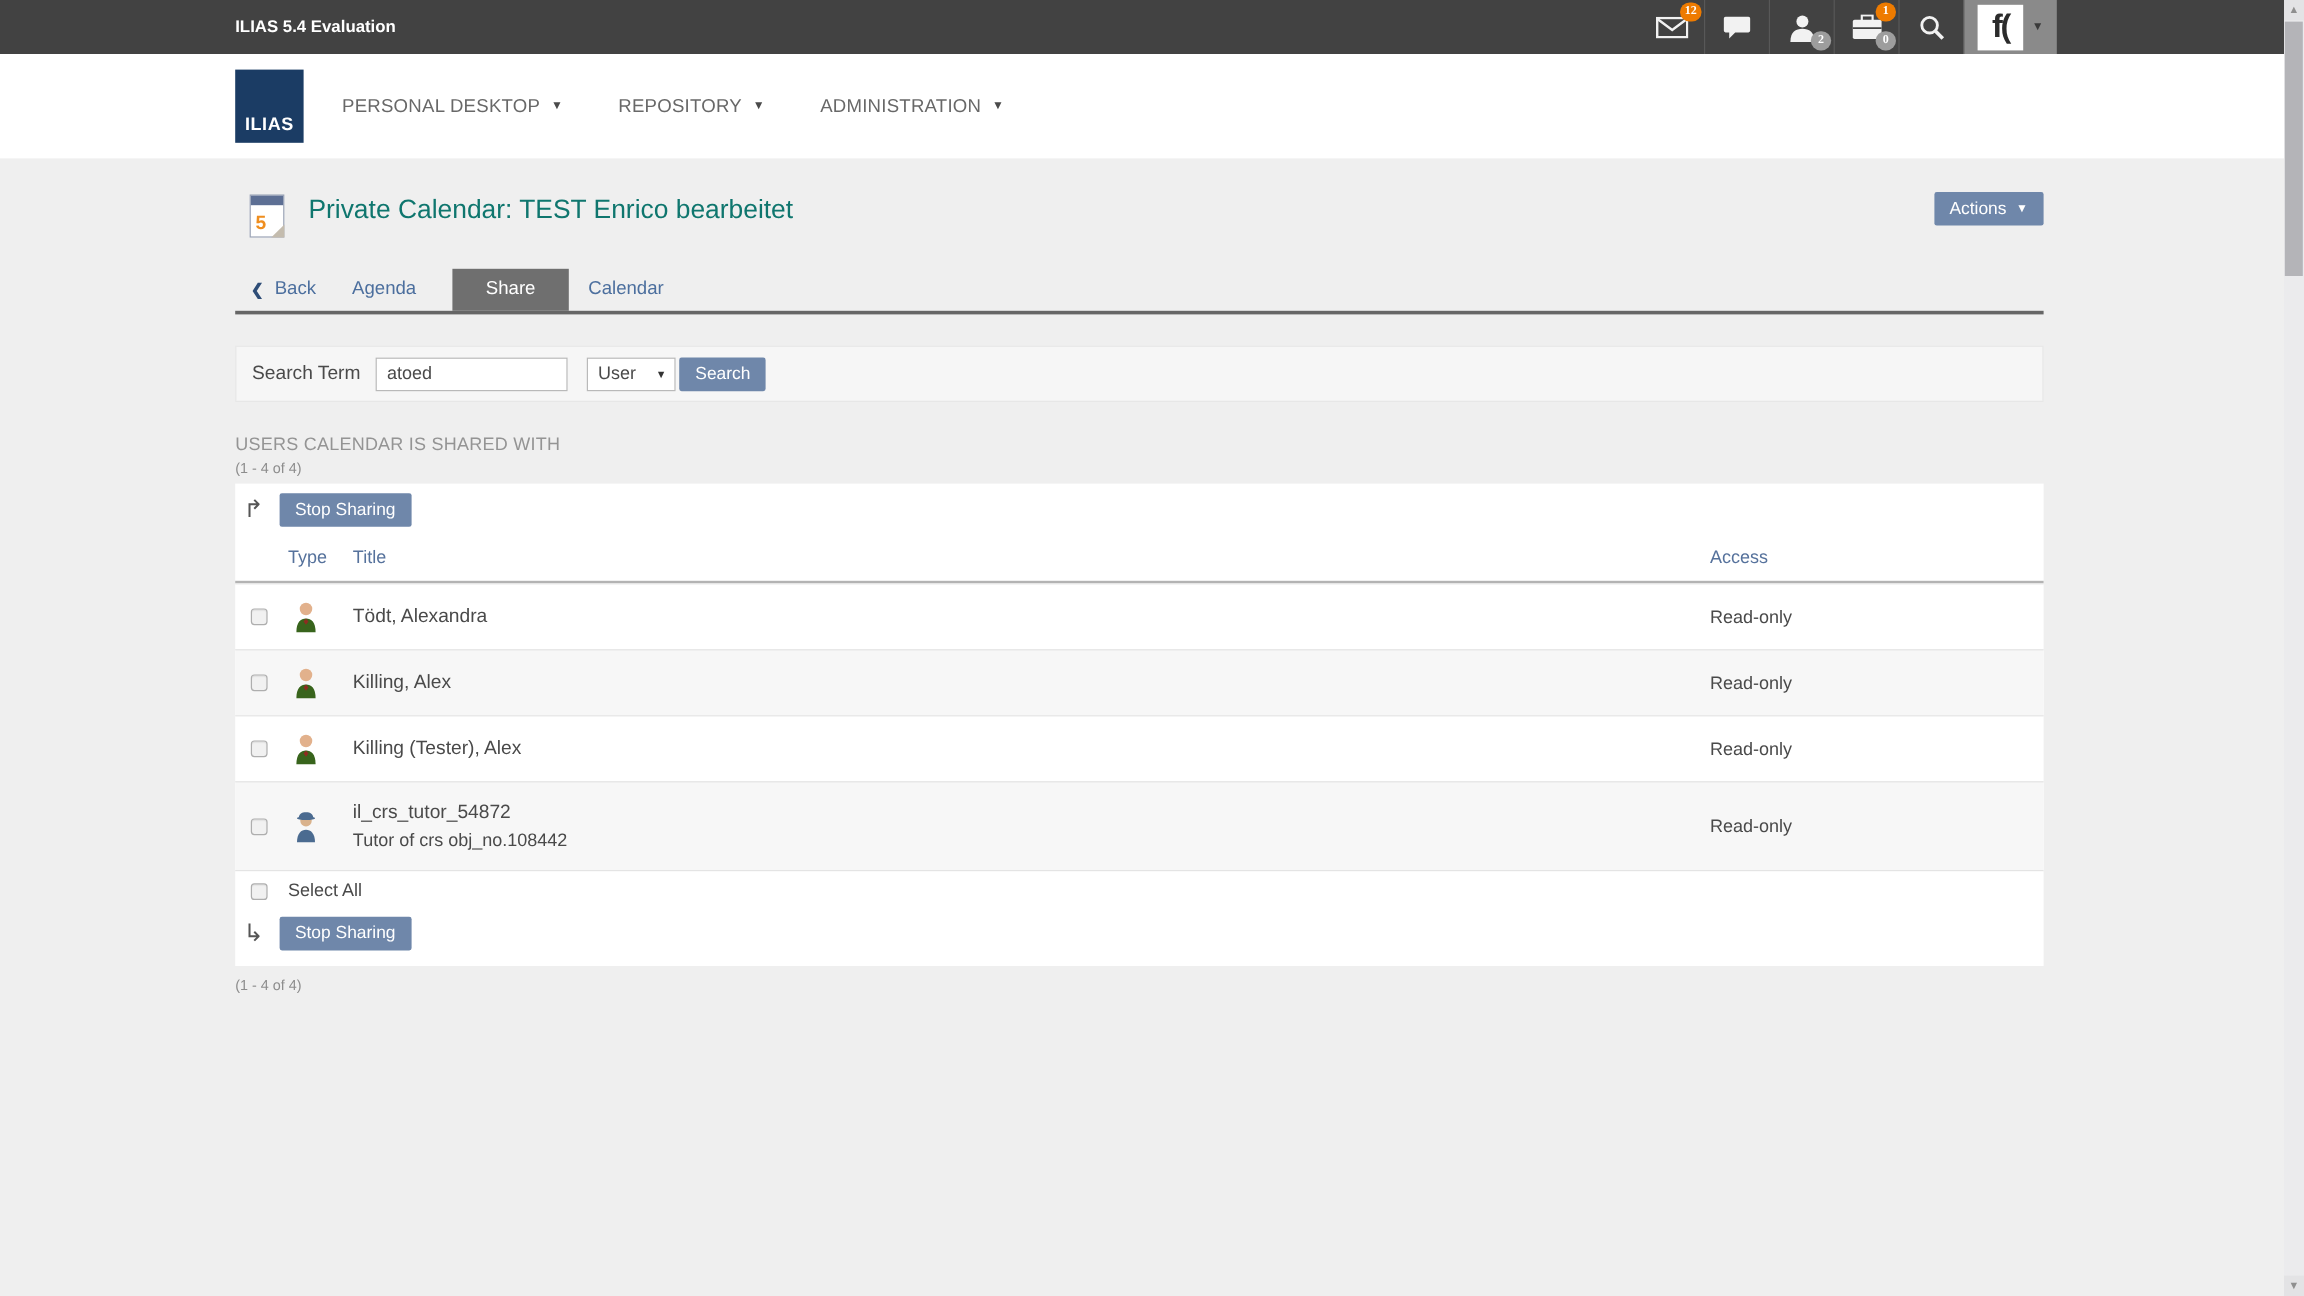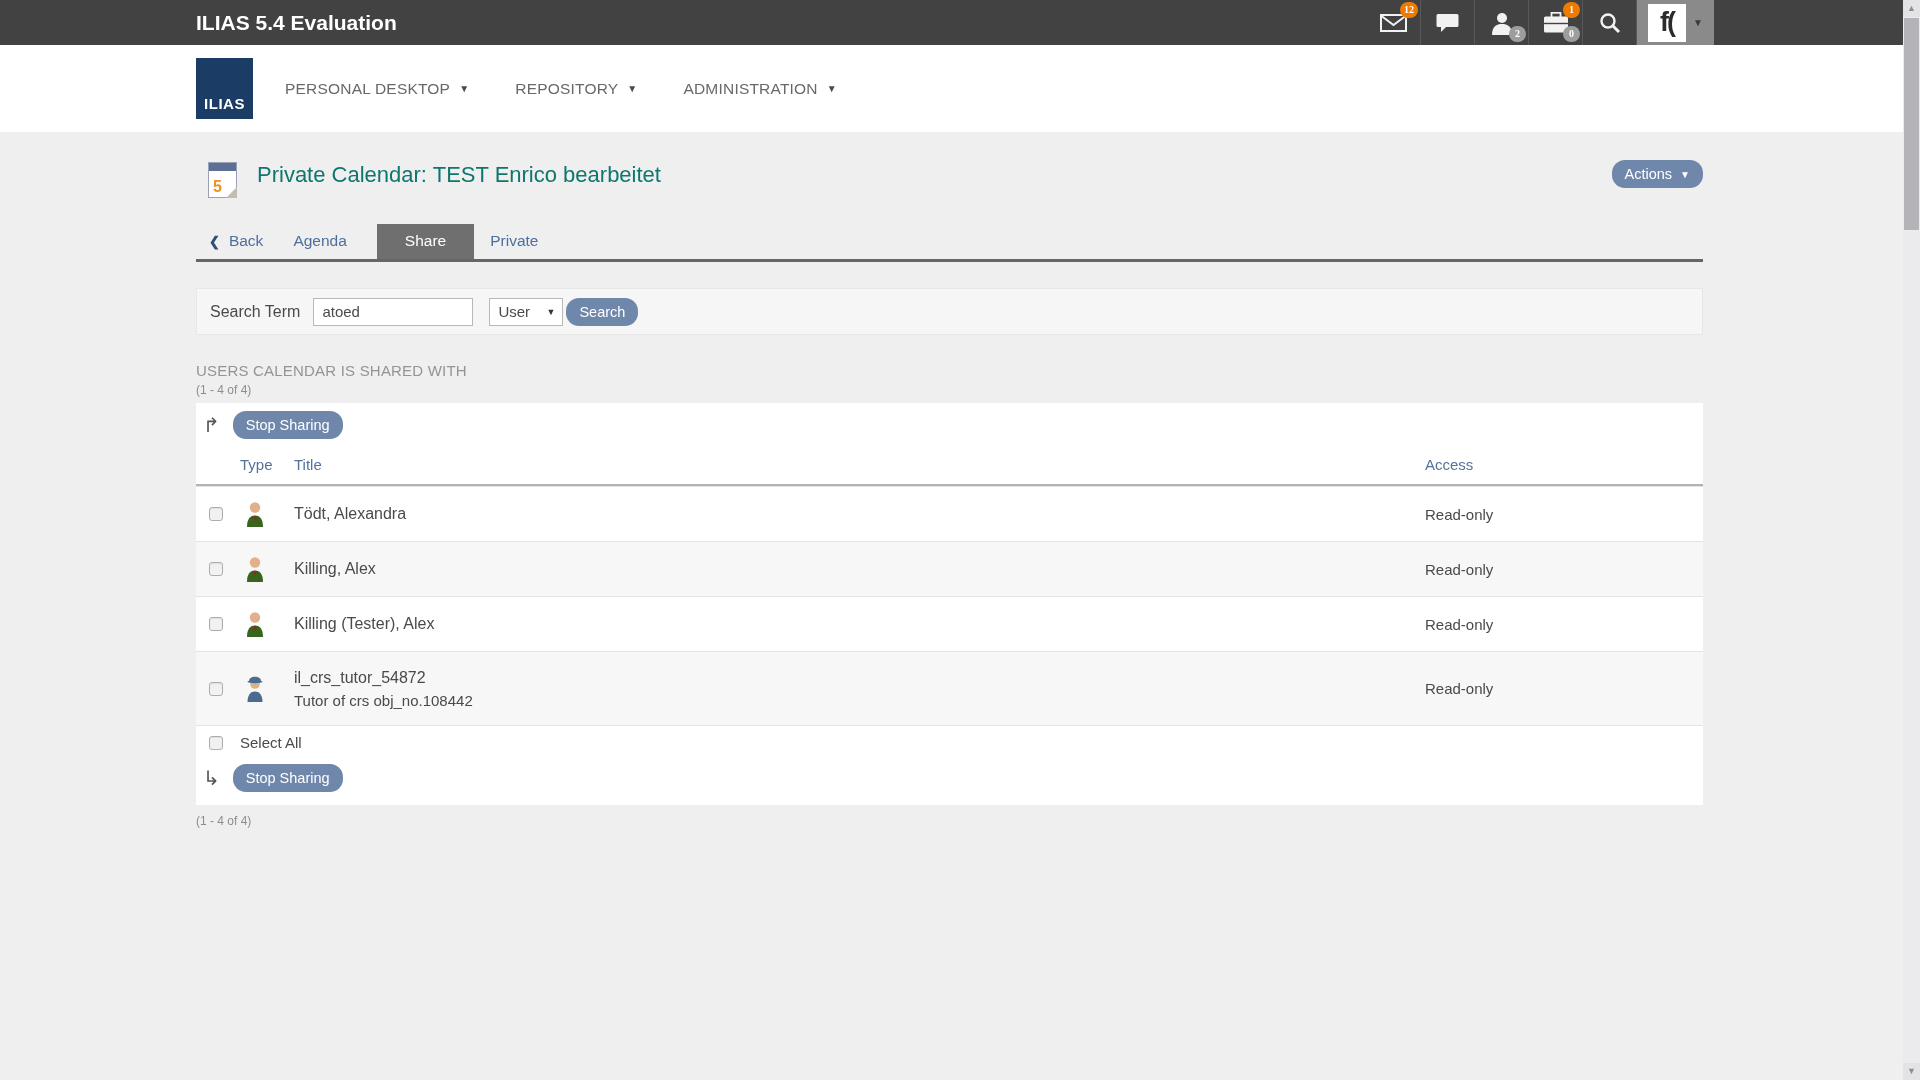--- a/index.html
+++ b/index.html
@@ -2,21 +2,21 @@
 <html><head>
 <meta charset="utf-8">
 <style>
   * { margin:0; padding:0; box-sizing:border-box; }
   html,body { width:1920px; height:1080px; overflow:hidden; background:#efefef;
               font-family:"Liberation Sans", sans-serif; }
 
   
   .topbar { height:45px; background:#424242; position:relative; }
   .topbar-title { position:absolute; left:196px; top:0; line-height:45px;
-                  color:#fff; font-weight:bold; font-size:21px; }
+                  color:#fff; font-weight:bold; font-size:14px; }
   .topbar-icons { position:absolute; right:206px; top:0; height:45px; display:flex; }
   .icon-cell { width:54px; height:45px; position:relative; display:flex;
                align-items:center; justify-content:center; border-left:1px solid #585858; cursor:pointer;font-family:Liberation Serif, serif; }
   .icon-cell:first-child { border-left:none; }
   .badge { position:absolute; min-width:17px; height:16px; border-radius:9px; color:#fff;
            font-size:10px; font-weight:bold; line-height:16px; text-align:center; padding:0 4px; }
   .badge.orange { background:#ee7b00; }
   .badge.gray { background:#9d9d9d; }
   .b-tr { top:2px; right:2px; }
   .b-br { bottom:3px; right:2px; }
@@ -44,21 +44,21 @@
   .title-row { position:relative; height:44px; }
   .cal-icon { position:absolute; left:12px; top:2px; width:29px; height:36px; background:#fff;
               border:1px solid #99a2b4; }
   .cal-head { height:8px; background:#5d6f94; }
   .cal-day { position:absolute; left:4px; bottom:1px; color:#ef8e1f; font-weight:bold; font-size:16px; }
   .cal-fold { position:absolute; right:-1px; bottom:-1px; width:0; height:0;
               border-style:solid; border-width:0 0 11px 11px;
               border-color:transparent transparent #c4bcae transparent; }
   .page-title { position:absolute; left:61px; top:2px; font-size:22px; color:#0f766e; font-weight:400; }
   .btn { background:#6f87aa; color:#fff; border:none; font-size:14.5px; padding:6px 13px;
-         border-radius:13px; cursor:pointer; font-family:"Liberation Sans", sans-serif; }
+         border-radius:2px; cursor:pointer; font-family:"Liberation Sans", sans-serif; }
   .actions-btn { position:absolute; right:0; top:0; display:flex; align-items:center; gap:8px; }
   .actions-btn .caret { color:#fff; }
 
   .tabs { margin-top:20px; display:flex; align-items:flex-end; padding-left:13px; }
   .tab { color:#4c6f9e; font-size:15.5px; padding:8px 0 9px; cursor:pointer; }
   .tab-back { display:flex; align-items:center; gap:9px; margin-right:30px; }
   .back-chev { color:#2e4d77; font-size:13px; font-weight:bold; }
   .tab-plain { margin-right:30px; }
   .tab-active { background:#6f6f6f; color:#fff; padding:8px 28px 9px; margin-right:16px; }
   .tabs-underline { height:3px; background:#666; }
@@ -193,21 +193,21 @@
       </button>
     </div>
 
     <div class="tabs">
       <div class="tab tab-back">
         <span class="back-chev">❮</span>
         <span>Back</span>
       </div>
       <div class="tab tab-plain">Agenda</div>
       <div class="tab tab-active">Share</div>
-      <div class="tab tab-plain">Private</div>
+      <div class="tab tab-plain">Calendar</div>
     </div>
     <div class="tabs-underline"></div>
 
     <div class="search-panel">
       <span class="search-label">Search Term</span>
       <input class="search-input" type="text" value="atoed" style="">
       <span class="select-wrap">
         <select>
           <option>User</option>
         </select>

